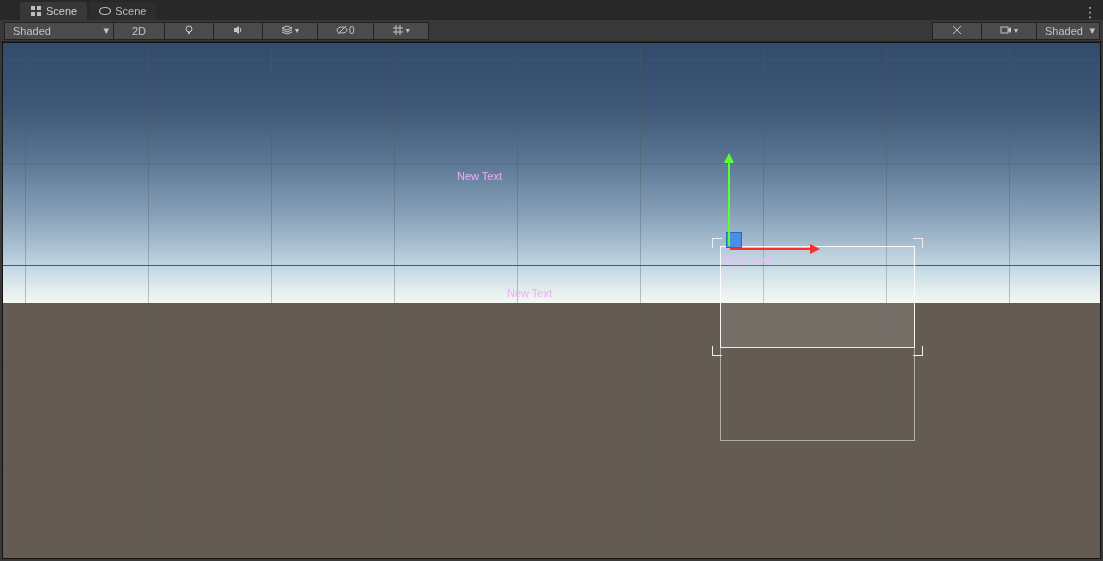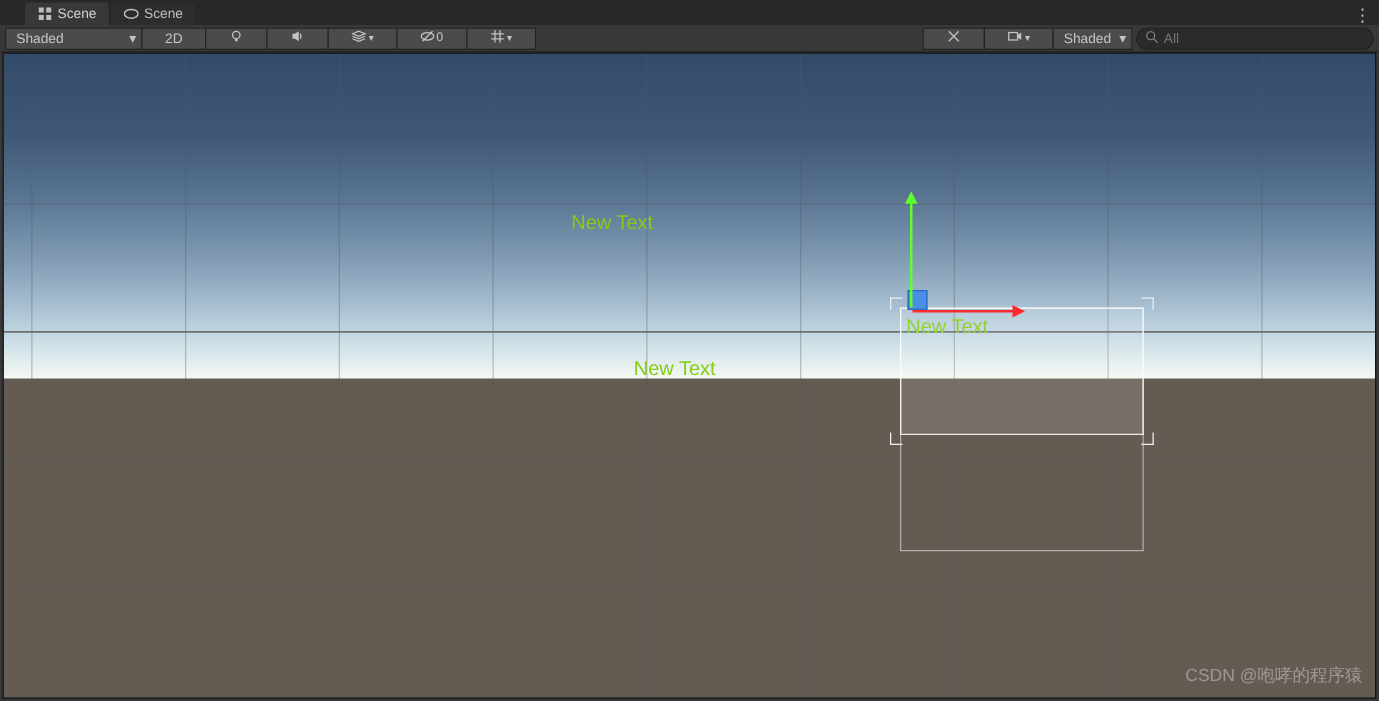--- a/index.html
+++ b/index.html
@@ -129,22 +129,22 @@
   .grid-v, .grid-h { position: absolute; background: rgba(90,90,90,0.35); }
   .grid-v { width: 1px; top: 0; bottom: 0; }
   .grid-h { height: 1px; left: 0; right: 0; }
 
   .axis-line { position: absolute; }
   .axis-h { height: 1px; left: 0; right: 0; background: rgba(70,70,70,0.9); top: 222px; }
 
   
   .scene-text {
     position: absolute;
-    font-size: 16px;
-    color: #84cc16;
+    font-size: 11px;
+    color: #f0abfc;
     font-family: Arial, sans-serif;
   }
 
   
   .panel-rect {
     position: absolute;
     border: 1px solid rgba(255,255,255,0.85);
     background: rgba(255,255,255,0.12);
   }
   .panel-outer {
@@ -279,27 +279,20 @@
       <span><svg viewBox="0 0 12 12">
             <rect x="1" y="3" width="7" height="6" fill="none" stroke="#c4c4c4"></rect>
             <path d="M8 5l3-2v6l-3-2z" fill="#c4c4c4"></path>
           </svg></span>
       <span style="font-size:8px;margin-left:2px">▾</span>
     </div>
     <div class="tool-drop" style="min-width:64px">
       <span>Shaded</span>
       <span>▾</span>
     </div>
-    <div class="search">
-      <span><svg width="11" height="11" viewBox="0 0 12 12">
-            <circle cx="5" cy="5" r="3.5" fill="none" stroke="#8a8a8a"></circle>
-            <line x1="8" y1="8" x2="11" y2="11" stroke="#8a8a8a"></line>
-          </svg></span>
-      <input type="text" placeholder="All" style="">
-    </div>
   </div>
 </div>
 
 <div class="viewport">
   <div class="sky"></div>
   <div class="ground"></div>
 
   <div class="axis-line axis-h"></div>
 
   <div class="grid-v" style="left:22px"></div>
@@ -328,14 +321,13 @@
   <div class="corner-handle" style="left:709px;top:195px;transform:rotate(0deg)"></div>
   <div class="corner-handle" style="left:910px;top:195px;transform:rotate(90deg)"></div>
   <div class="corner-handle" style="left:709px;top:303px;transform:rotate(-90deg)"></div>
   <div class="corner-handle" style="left:910px;top:303px;transform:rotate(180deg)"></div>
 
   <div class="small-cube" style="left:723px;top:189px"></div>
 
   <div class="gizmo-y" style="left:725px;top:118px;height:85px"></div>
   <div class="gizmo-x" style="left:727px;top:205px;width:82px"></div>
 
-  <div class="watermark">CSDN @咆哮的程序猿</div>
 </div>
 
 </body></html>

